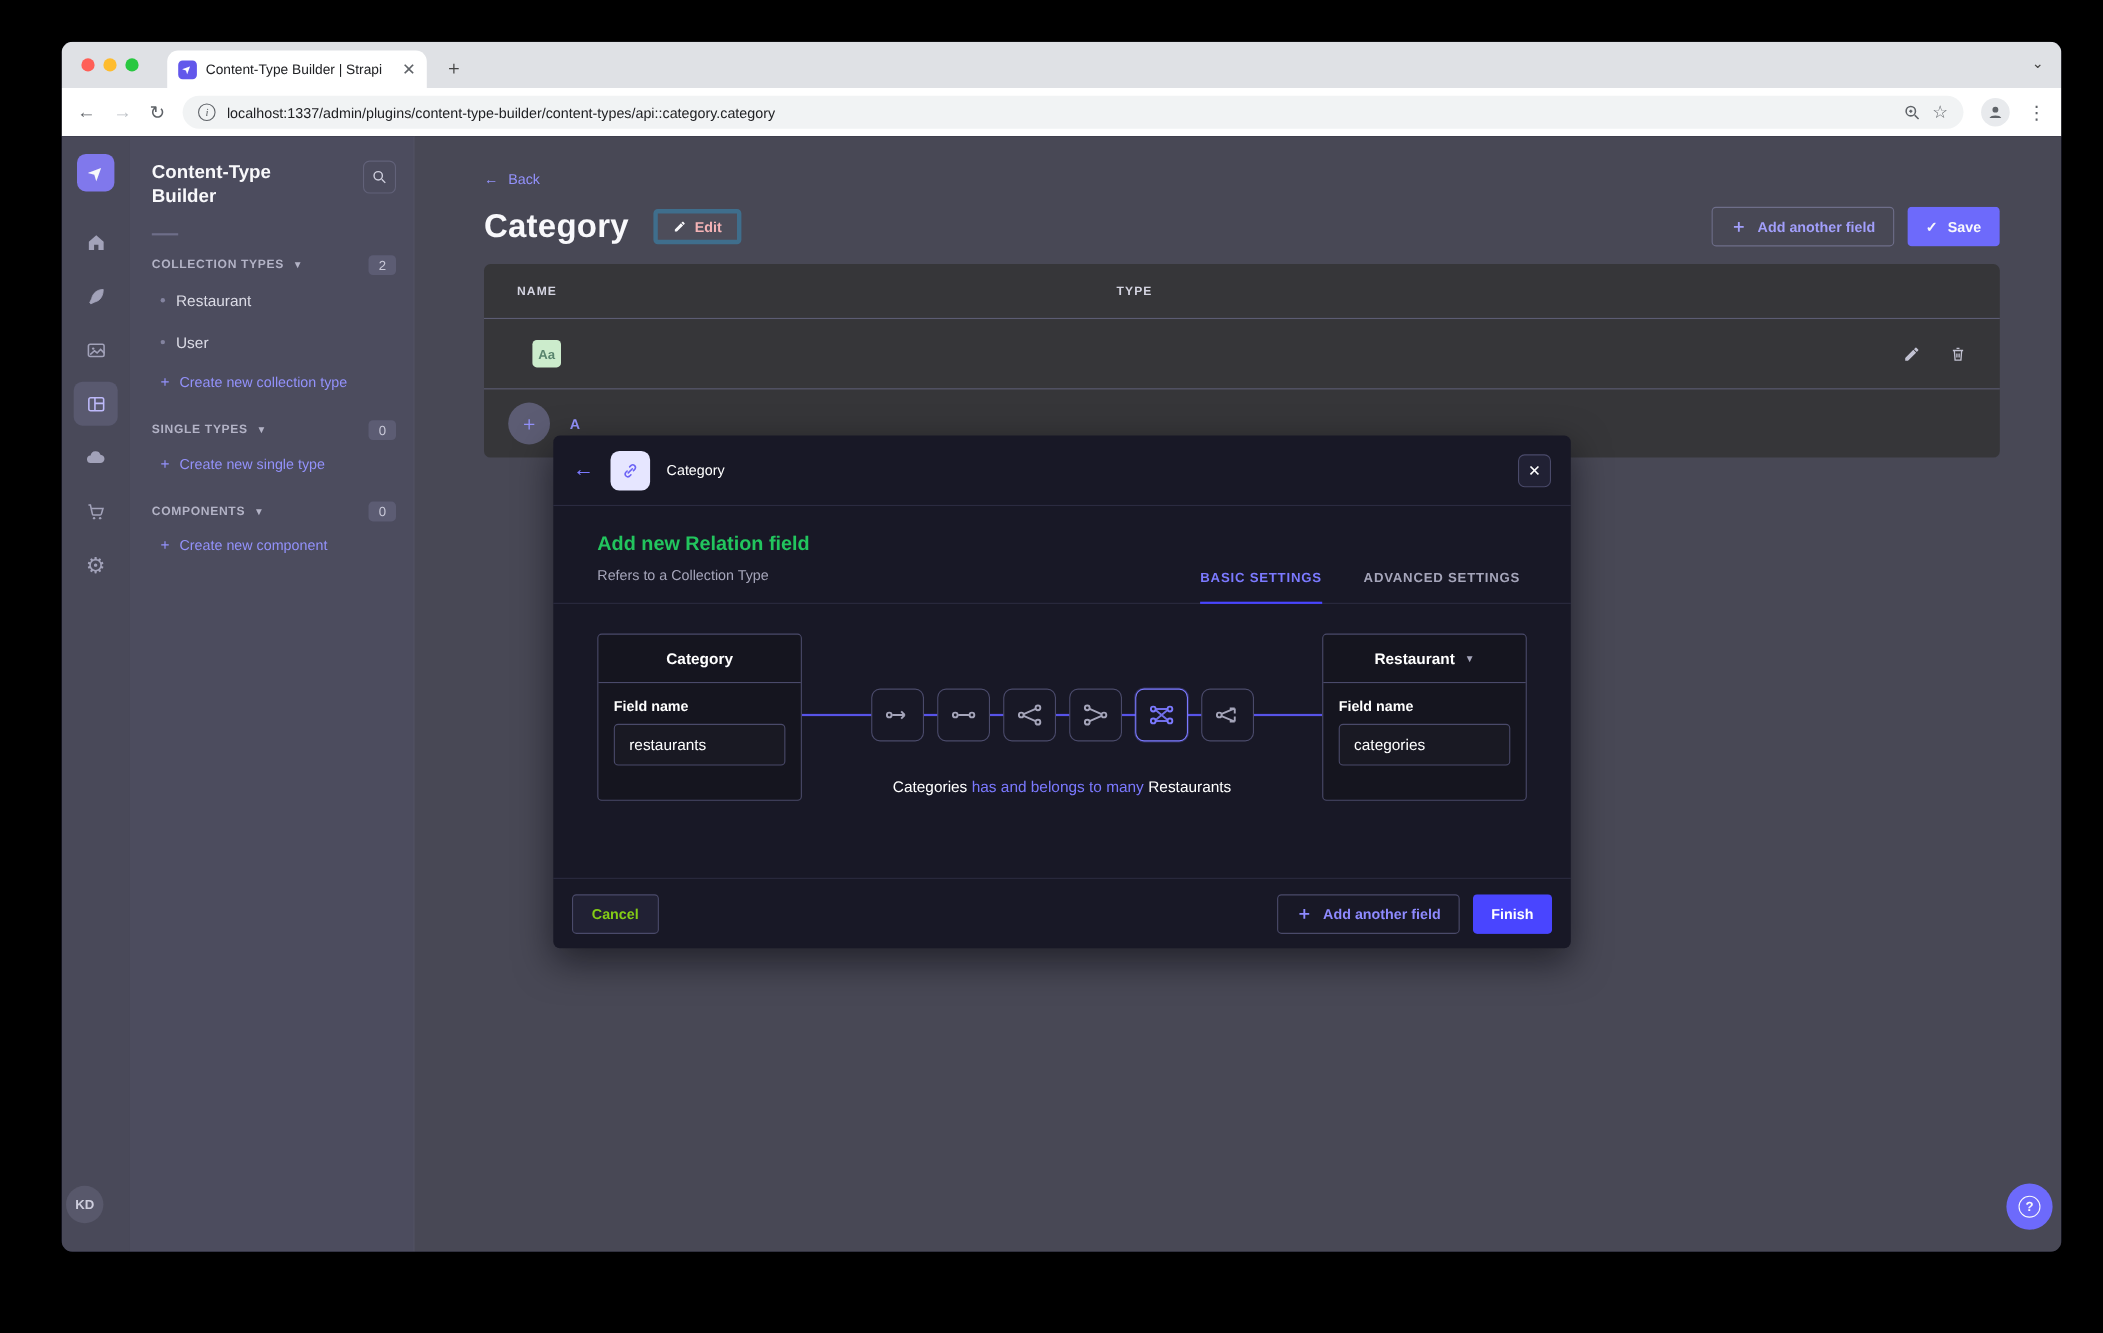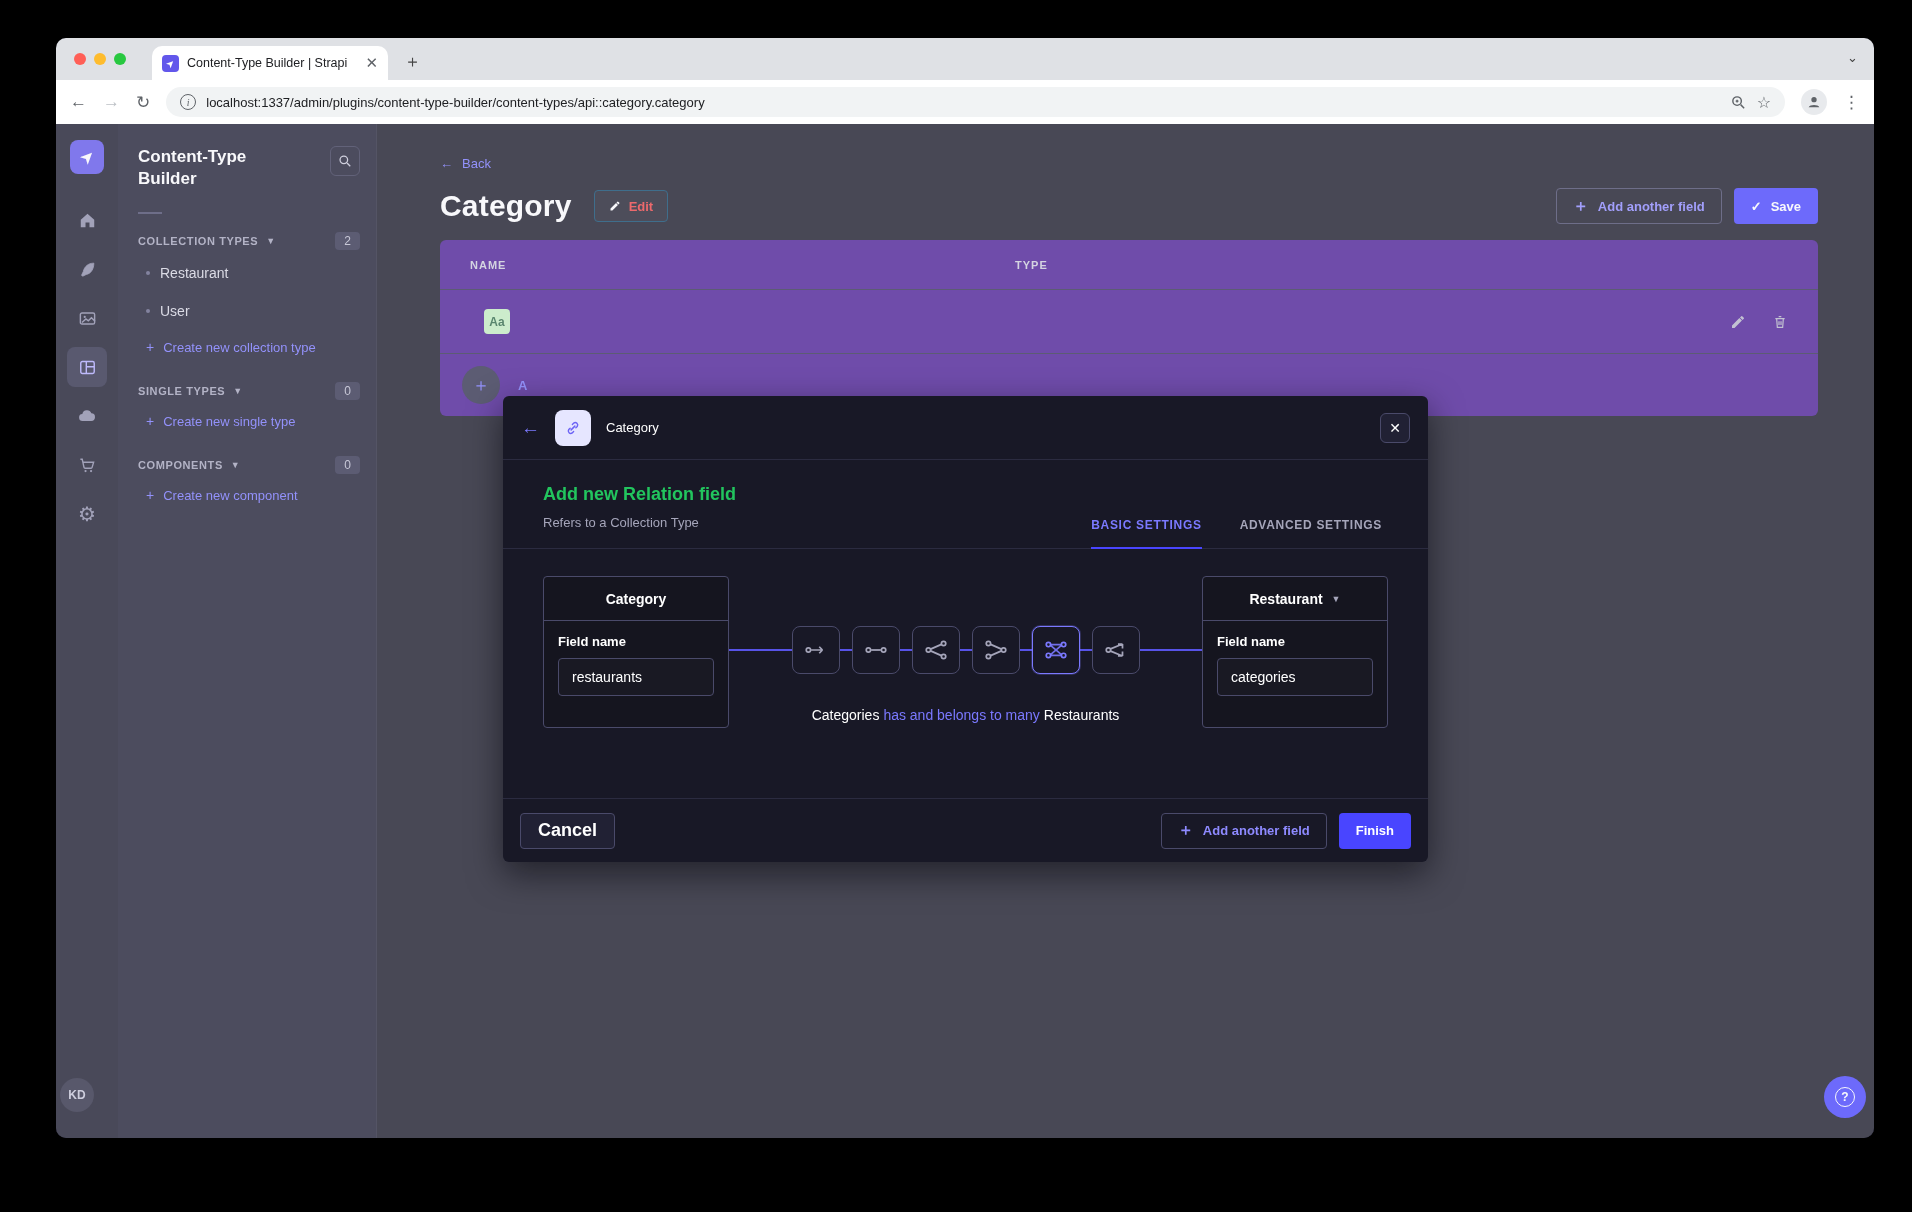--- a/index.html
+++ b/index.html
@@ -49,29 +49,29 @@
   .sec-badge { margin-left:auto; background:#32324d; color:#c0c0d0; border-radius:4px; font-size:12px; padding:2px 9px; }
   .sb-item { display:flex; align-items:center; gap:10px; padding:11px 0 11px 8px; color:#d9d9e3; font-size:14px; }
   .dot { width:4px; height:4px; border-radius:50%; background:#666687; }
   .sb-link { display:flex; align-items:center; gap:9px; color:#7b79ff; font-size:13px; padding:9px 0 9px 8px; }
   .plus { font-size:14px; }
 
   .main { position:absolute; left:321px; right:0; top:0; bottom:0; background:#181826; padding:30px 56px 0 63px; }
   .back { display:inline-flex; align-items:center; gap:9px; color:#7b79ff; font-size:13px; }
   .titlerow { display:flex; align-items:center; margin-top:16px; }
   h1 { font-size:30px; font-weight:bold; color:#fff; letter-spacing:.2px; }
-  .edit-btn { margin-left:22px; height:32px; padding:0 14px; border:1px solid #0c4a6e; border-radius:4px; background:rgba(255,255,255,.03); color:#ef4444; font-size:13px; font-weight:bold; display:inline-flex; align-items:center; gap:8px; }
+  .edit-btn { margin-left:22px; height:32px; padding:0 14px; border:4px solid #0c4a6e; border-radius:4px; background:rgba(255,255,255,.03); color:#fca5a5; font-size:13px; font-weight:bold; display:inline-flex; align-items:center; gap:8px; }
   .hdr-actions { margin-left:auto; display:flex; gap:12px; }
   .btn { height:36px; border-radius:4px; font-size:13px; font-weight:bold; display:inline-flex; align-items:center; gap:9px; padding:0 16px; border:1px solid transparent; }
   .btn-outline { border-color:#4a4a6a; color:#8e8aff; background:transparent; }
   .btn-primary { background:#4945ff; color:#fff; }
   .subtitle { margin-top:8px; color:#a5a5ba; font-size:14px; }
   .configrow { margin-top:42px; display:flex; justify-content:flex-end; }
   .config-btn { height:32px; padding:0 14px; background:#32324d; border:1px solid #4a4a6a; border-radius:4px; color:#dcdce4; font-size:13px; display:inline-flex; align-items:center; gap:9px; }
-  .tablecard { margin-top:16px; background:#4c1d95; border-radius:6px; }
+  .tablecard { margin-top:16px; background:#000000; border-radius:6px; }
   .t-head { display:grid; grid-template-columns:545px 1fr 120px; height:50px; align-items:center; padding:0 30px; border-bottom:1px solid #32324d; color:#d0d0dd; font-size:11px; font-weight:bold; letter-spacing:1px; }
   .t-row { display:grid; grid-template-columns:545px 1fr 120px; height:64px; align-items:center; padding:0 30px; border-bottom:1px solid #32324d; }
   .aa-badge { width:26px; height:25px; margin-left:14px; background:#c6f0c2; color:#2f6846; border-radius:4px; font-size:12px; font-weight:bold; display:grid; place-items:center; }
   .row-actions { display:flex; gap:26px; justify-content:flex-end; color:#b9b9c9; }
   .t-add { display:flex; align-items:center; height:62px; padding:0 22px; }
   .add-circle { width:38px; height:38px; border-radius:50%; background:#32324d; color:#7b79ff; font-size:18px; display:grid; place-items:center; }
   .add-label { color:#7b79ff; font-size:13px; font-weight:bold; margin-left:18px; }
 
   .help-fab { position:absolute; right:8px; bottom:20px; width:42px; height:42px; border-radius:50%; background:#4945ff; color:#fff; display:grid; place-items:center; }
   .help-q { width:20px; height:20px; border:1.5px solid #fff; border-radius:50%; display:grid; place-items:center; font-size:12px; font-weight:bold; }
@@ -100,21 +100,21 @@
   .dcard-b { padding:13px 14px; }
   .dlabel { color:#fff; font-size:13px; font-weight:bold; margin-bottom:9px; }
   .dinput { width:100%; height:38px; background:rgba(255,255,255,.02); border:1px solid #4a4a6a; border-radius:4px; color:#fff; font-size:14px; padding:0 13px; font-family:"Liberation Sans",sans-serif; }
   .ricons { position:absolute; left:50%; top:77px; transform:translateX(-50%); display:flex; gap:12px; }
   .ribtn { width:48px; height:48px; border-radius:8px; border:1px solid #4a4a6a; background:#181826; color:#a5a5ba; display:grid; place-items:center; }
   .ribtn.sel { border-color:#7b79ff; color:#7b79ff; box-shadow:0 0 0 1px rgba(123,121,255,.25); }
   .sentence { position:absolute; top:158px; left:0; right:0; text-align:center; color:#fff; font-size:14px; }
   .sentence .rel { color:#7b79ff; }
   .sentence span { margin:0 2px; }
   .m-foot { position:absolute; left:0; right:0; bottom:0; height:64px; border-top:1px solid #2b2b40; display:flex; align-items:center; padding:0 17px; }
-  .m-cancel { height:36px; padding:0 17px; border:1px solid #4a4a6a; border-radius:4px; background:#212134; color:#ffffff; font-size:18px; font-weight:bold; display:inline-flex; align-items:center; }
+  .m-cancel { height:36px; padding:0 17px; border:1px solid #4a4a6a; border-radius:4px; background:#212134; color:#84cc16; font-size:13px; font-weight:bold; display:inline-flex; align-items:center; }
   .m-right { margin-left:auto; display:flex; gap:12px; }
   svg { display:block; }
 </style>
 </head>
 <body>
 
 <div class="window">
 
   <div class="tabbar">
     <div class="lights">

